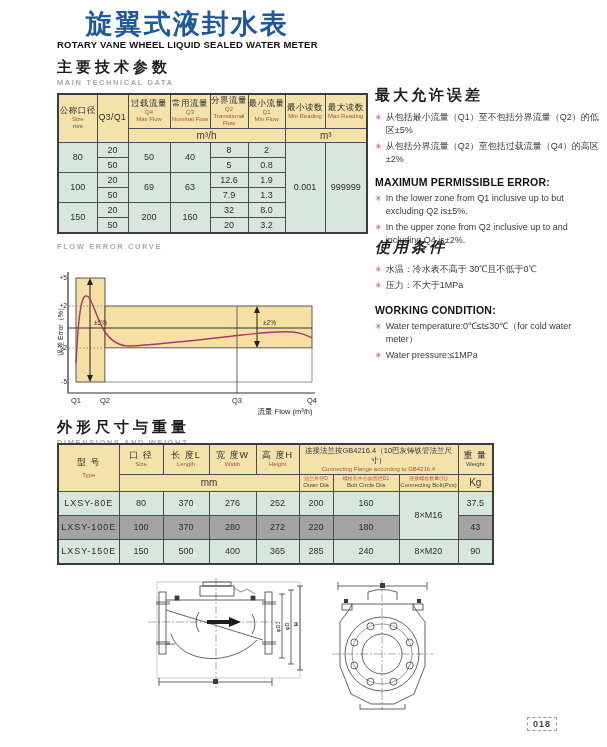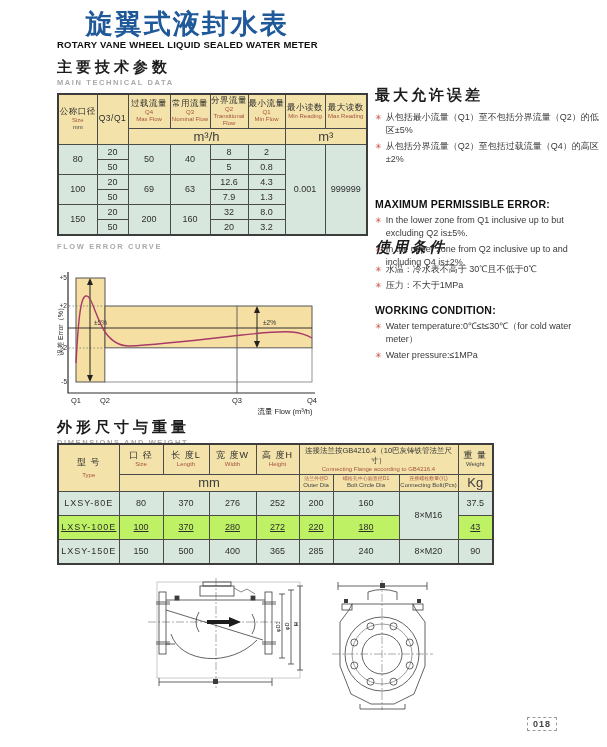--- a/index.html
+++ b/index.html
@@ -19,26 +19,26 @@
   
   .note{display:flex;gap:4px;font-size:9px;line-height:1.45;color:#3a3a3a;margin:3px 0;}
   .note .star{color:#c23b2e;font-size:8px;flex:0 0 auto;padding-top:1px;}
 
   
   table{border-collapse:collapse;table-layout:fixed;}
   .t1,.t2{border:2px solid #3c3c3c;}
   .t1 th,.t1 td,.t2 th,.t2 td{border:1px solid #4b4b4b;text-align:center;vertical-align:middle;padding:0;}
   .t1 th,.t2 th{background:#f3e3ab;font-weight:normal;}
   .t1 td,.t2 td{background:#d7e7de;font-size:9px;color:#2e2e2e;}
-  .t2 tr.alt td{background:#bef264;text-decoration:underline;}
+  .t2 tr.alt td{background:#a3a3a3;}
   .hcn{font-size:8.5px;color:#2b2b2b;line-height:1.15;letter-spacing:.5px;}
   .hcn2{font-size:9px;color:#2b2b2b;line-height:1.2;letter-spacing:1px;}
   .hsub{font-size:6px;line-height:1.15;color:#444;}
   .red{color:#a5523d;}
-  .unit{font-size:13px;color:#3d3d3d;height:13px;}
+  .unit{font-size:10px;color:#3d3d3d;height:13px;}
   .t1 td{height:14px;}
   .t2 td{height:23px;}
   .tiny{font-size:5px;line-height:1.1;}
   .flg{font-size:7.5px;letter-spacing:0;}
 
   
   .pageno{right:50px;top:717px;font-size:9px;font-weight:bold;color:#444;
           border:1px dashed #9a9a9a;padding:1px 5px;letter-spacing:1px;text-align:right;}
 
   svg text{font-family:"Liberation Sans", sans-serif;}
@@ -126,21 +126,21 @@
       <td>50</td>
       <td>5</td>
       <td>0.8</td>
     </tr>
     <tr>
       <td rowspan="2">100</td>
       <td>20</td>
       <td rowspan="2">69</td>
       <td rowspan="2">63</td>
       <td>12.6</td>
-      <td>4.3</td>
+      <td>1.9</td>
     </tr>
     <tr>
       <td>50</td>
       <td>7.9</td>
       <td>1.3</td>
     </tr>
     <tr>
       <td rowspan="2">150</td>
       <td>20</td>
       <td rowspan="2">200</td>
@@ -159,21 +159,21 @@
 <div class="abs" style="left:375px;top:86px;width:228px;">
   <div class="rhead" style="margin-bottom:6px;">最大允许误差</div>
   <div class="note">
     <span class="star">✳</span>
     <span>从包括最小流量（Q1）至不包括分界流量（Q2）的低区±5%</span>
   </div>
   <div class="note">
     <span class="star">✳</span>
     <span>从包括分界流量（Q2）至包括过载流量（Q4）的高区±2%</span>
   </div>
-  <div class="rhead-en" style="margin:32px 0 4px;">MAXIMUM PERMISSIBLE ERROR:</div>
+  <div class="rhead-en" style="margin:10px 0 4px;">MAXIMUM PERMISSIBLE ERROR:</div>
   <div class="note">
     <span class="star">✳</span>
     <span>In the lower zone from Q1 inclusive up to but excluding Q2 is±5%.</span>
   </div>
   <div class="note">
     <span class="star">✳</span>
     <span>In the upper zone from Q2 inclusive up to and including Q4 is±2%.</span>
   </div>
 </div>
 

